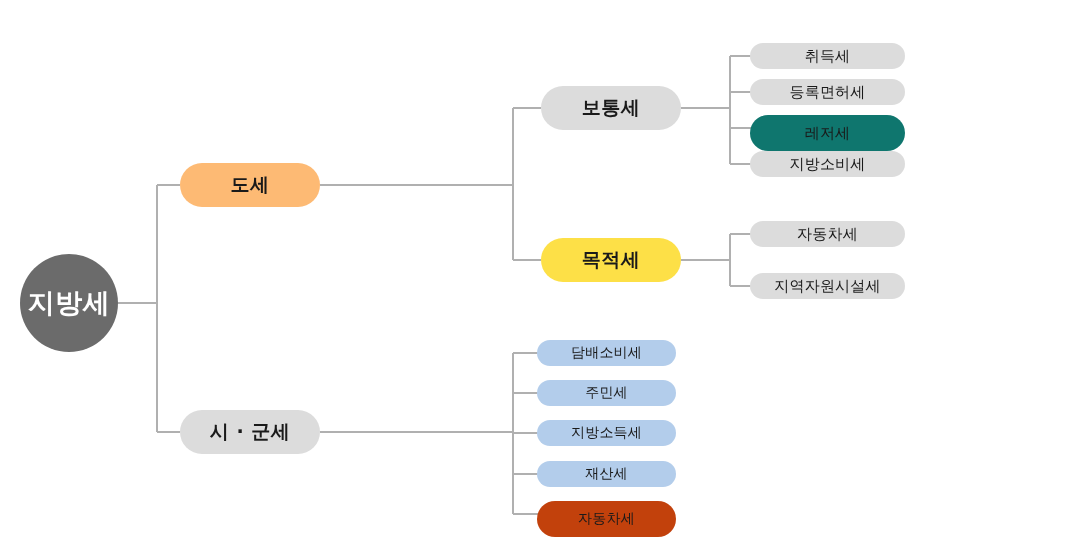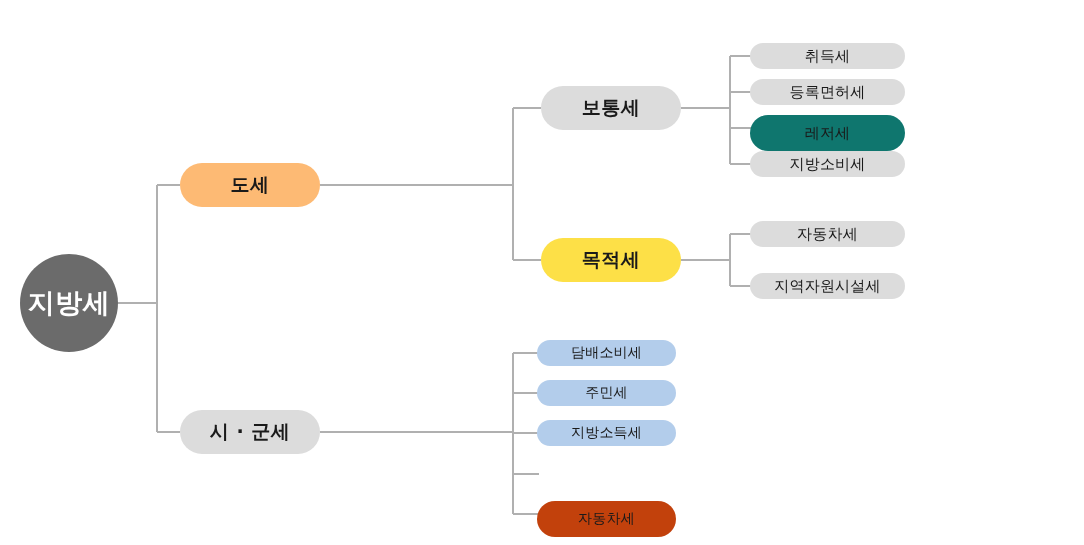--- a/index.html
+++ b/index.html
@@ -143,17 +143,20 @@
 
   <div class="node leaf-blue" style="left:537px; top:340px; width:139px; height:26px; background:#b3cdeb;">
     <span>담배소비세</span>
   </div>
   <div class="node leaf-blue" style="left:537px; top:380px; width:139px; height:26px; background:#b3cdeb;">
     <span>주민세</span>
   </div>
   <div class="node leaf-blue" style="left:537px; top:420px; width:139px; height:26px; background:#b3cdeb;">
     <span>지방소득세</span>
   </div>
+  <div class="node leaf-blue" style="left:537px; top:461px; width:139px; height:26px; background:#b3cdeb;">
+    <span>재산세</span>
+  </div>
   <div class="node leaf-blue" style="left:537px; top:501px; width:139px; height:36px; background:#c2410c;">
     <span>자동차세</span>
   </div>
 
 </div>
 
 </body></html>

